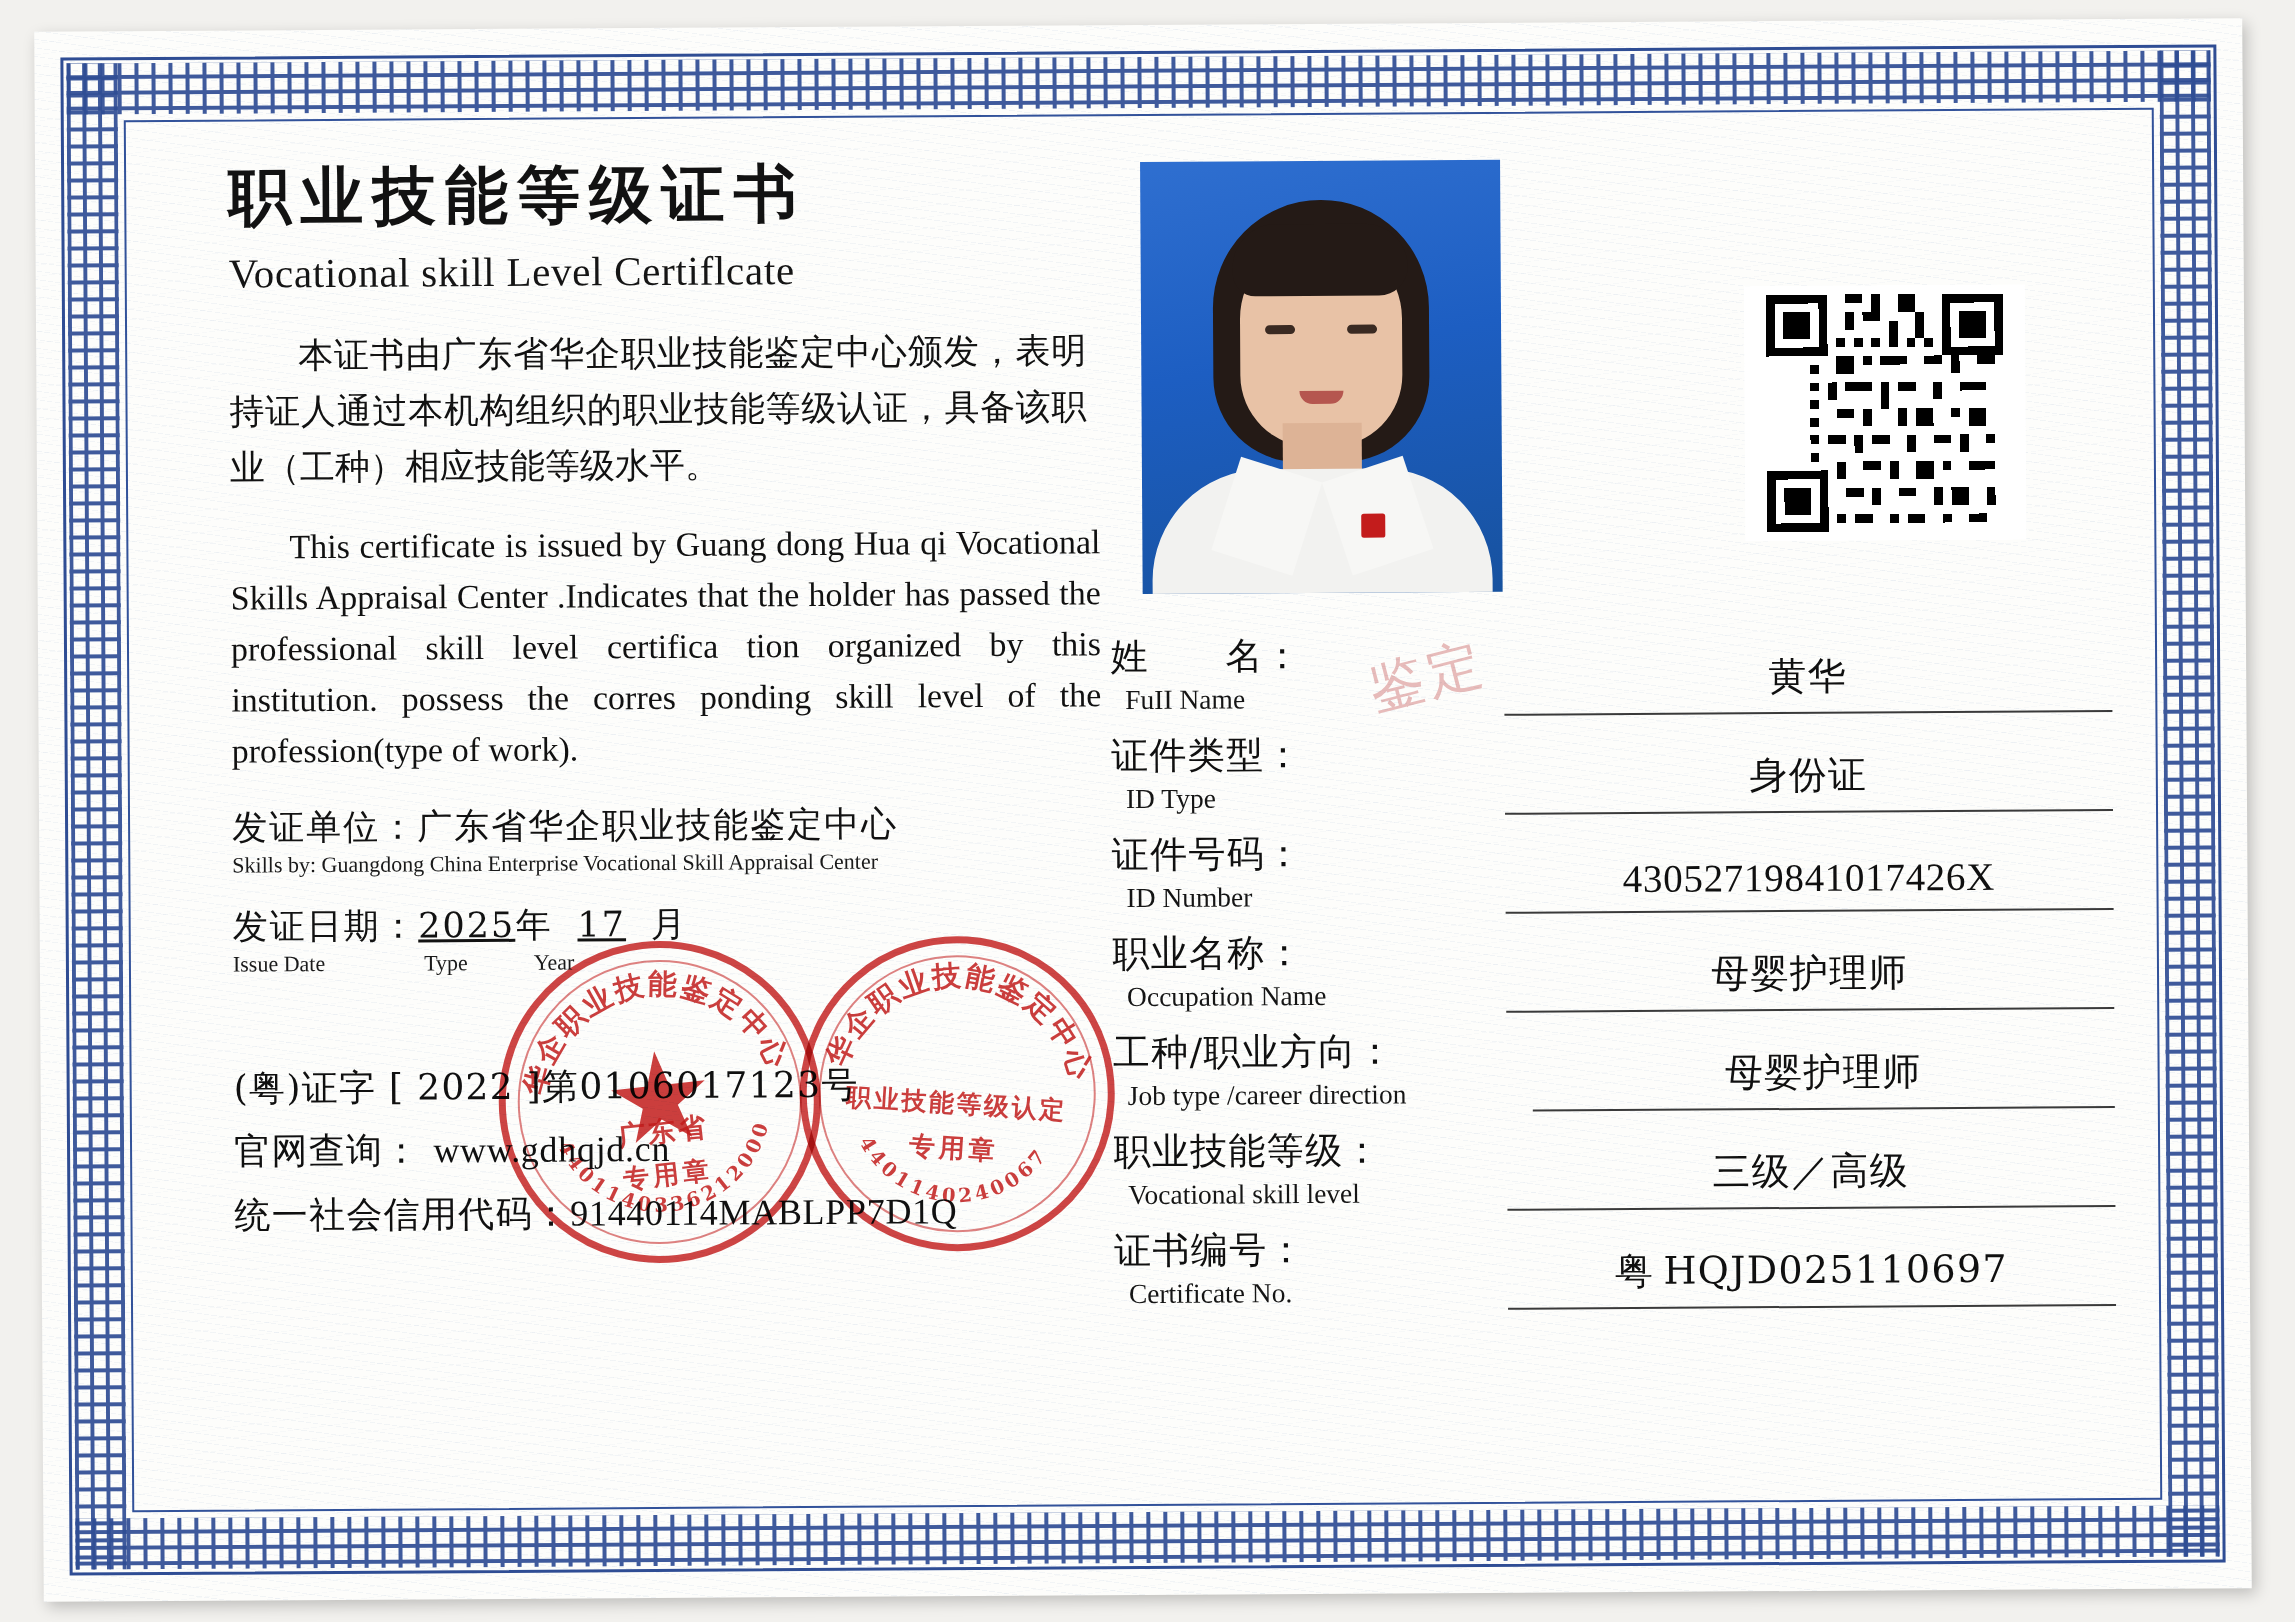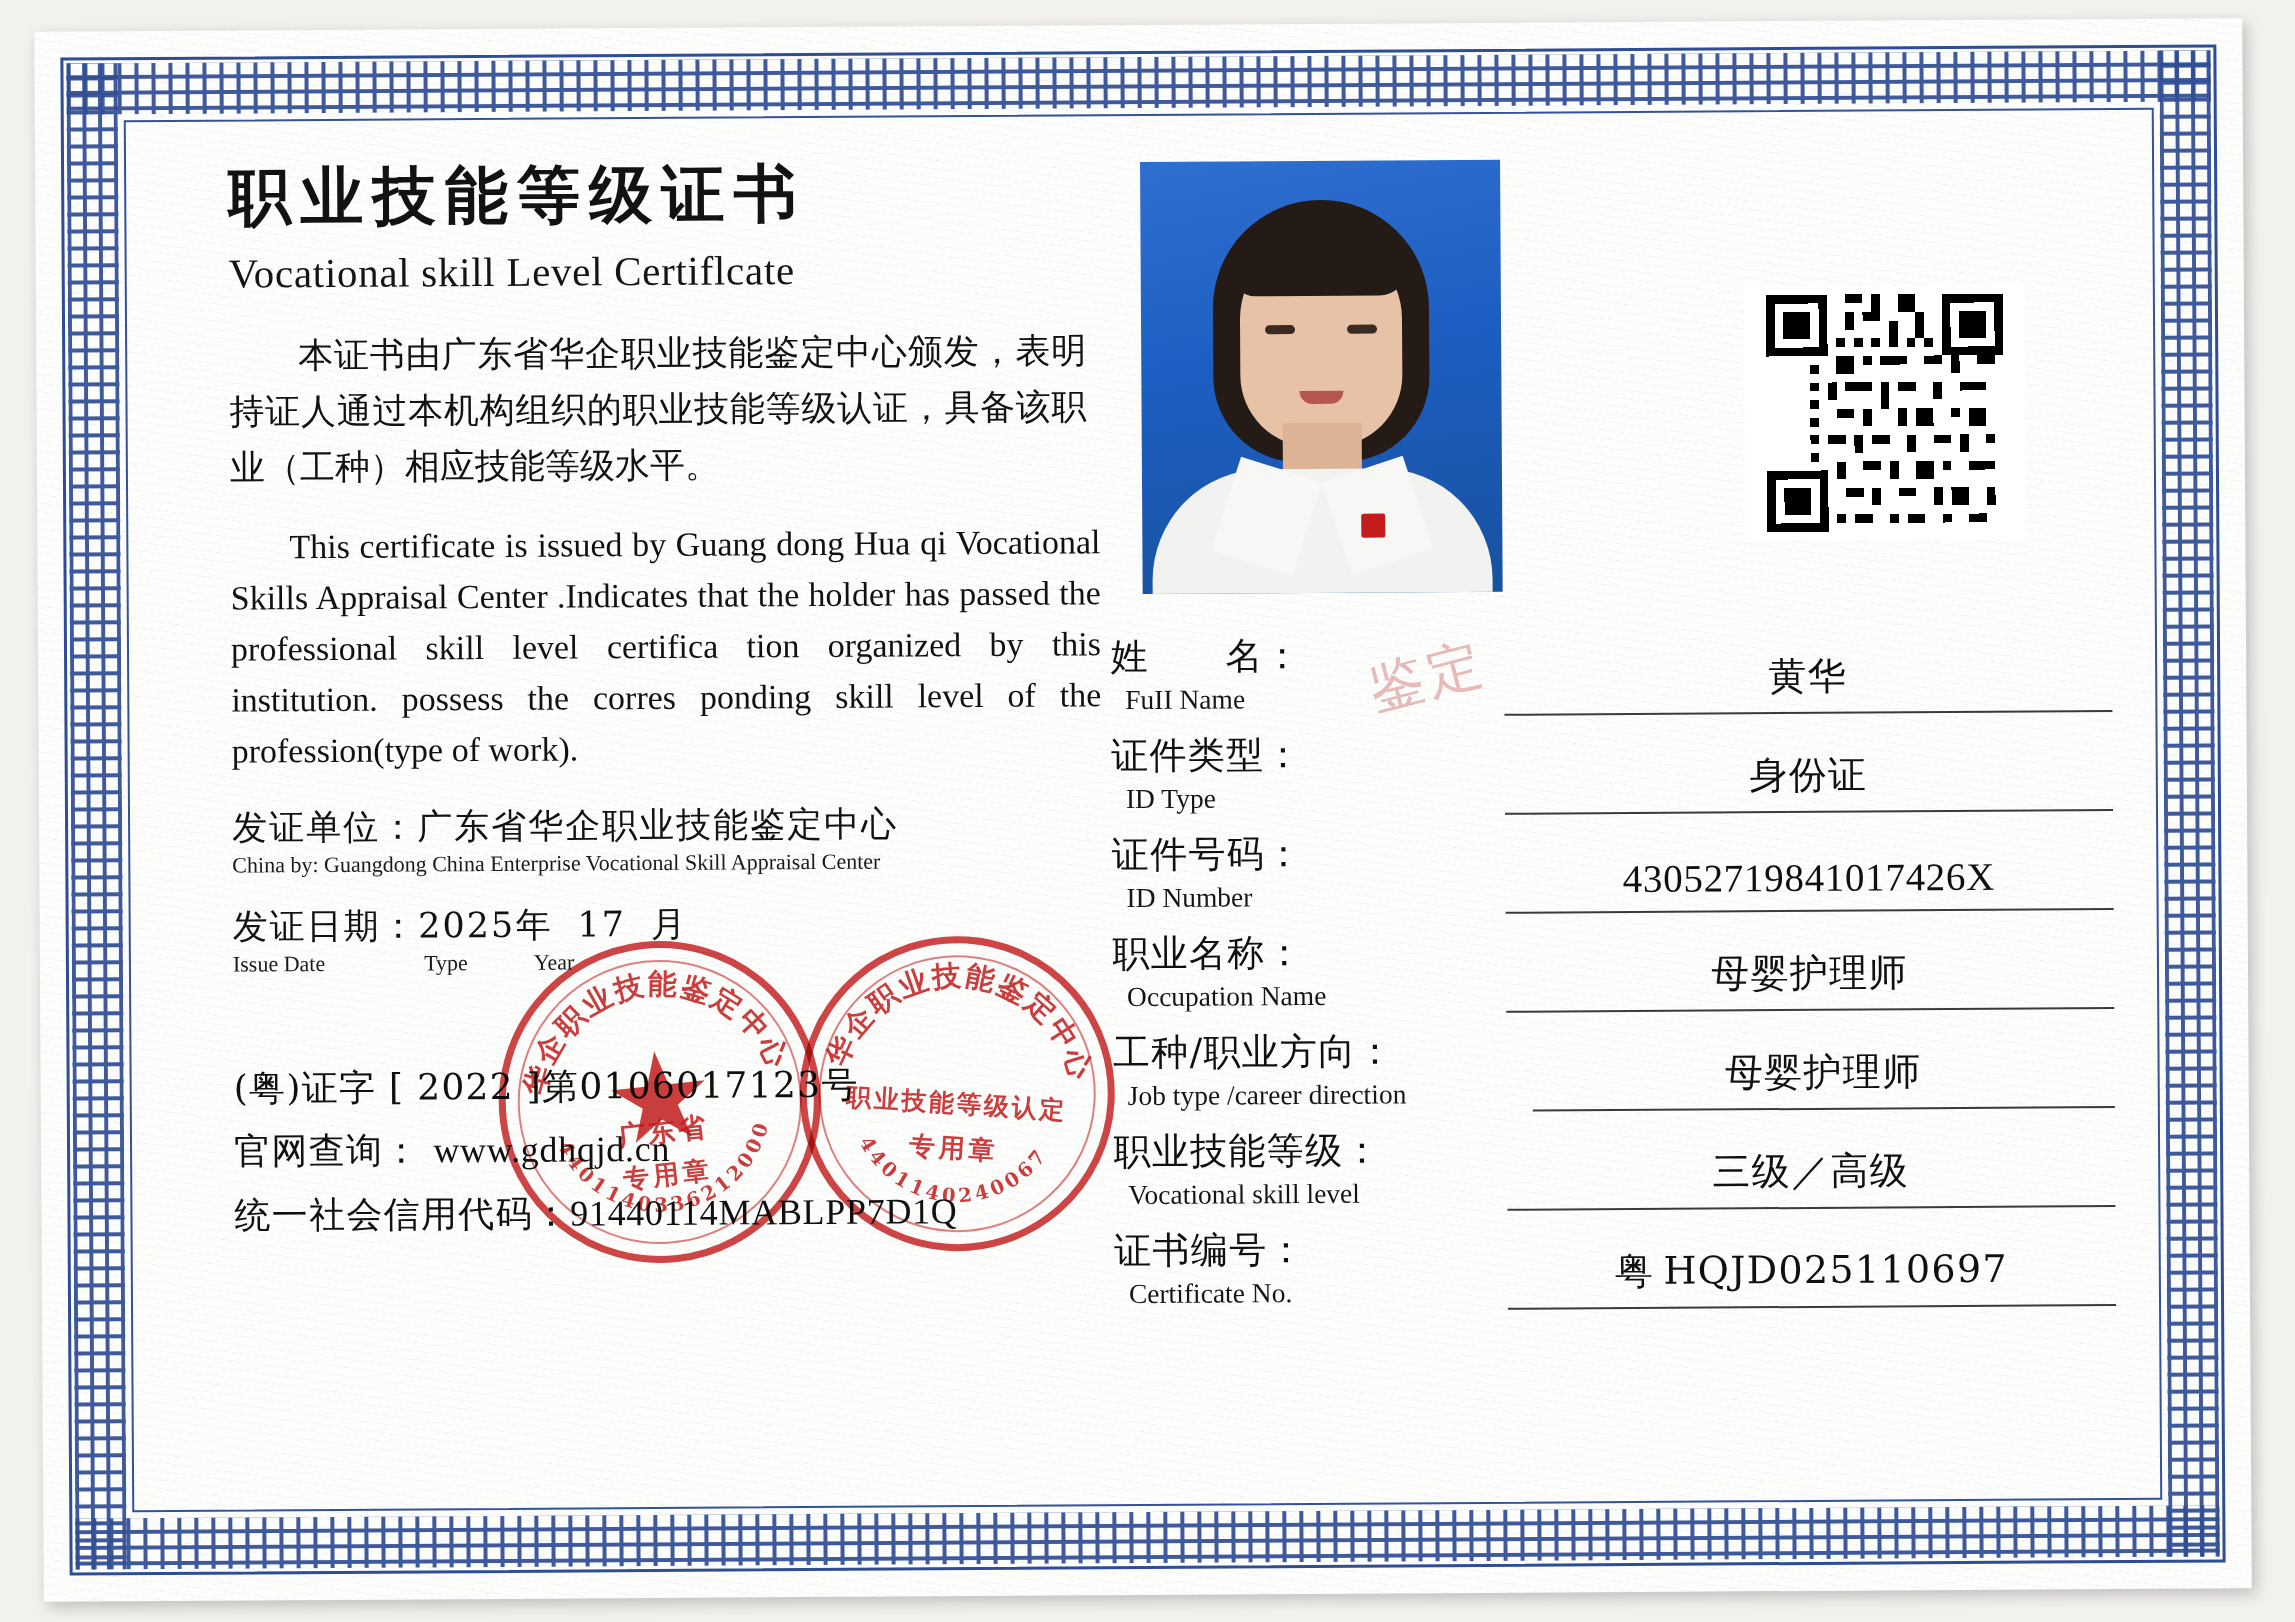--- a/index.html
+++ b/index.html
@@ -180,20 +180,21 @@
     font-size: 22px;
     color: #1a1a1a;
     margin-top: 1.3px;
     white-space: nowrap;
   }
   #date-row { margin-top: 25px; }
   #date-row .issue-cn span.val {
     display: inline-block;
     min-width: 98px;
     text-align: center;
+    text-decoration: underline;
   }
 
   #footer-block {
     margin-top: 79px;
     font-family: "DejaVu Serif", serif;
     color: #101010;
   }
   #footer-block .fline {
     font-size: 36px;
     line-height: 63px;
@@ -498,21 +499,21 @@
 
         <div id="title-cn">职业技能等级证书</div>
         <div id="title-en">Vocational skill Level  Certiflcate</div>
 
         <div id="intro-cn"><span class="indent"></span><span>本证书由广东省华企职业技能鉴定中心颁发，表明持证人通过本机构组织的职业技能等级认证，具备该职业（工种）相应技能等级水平。</span></div>
 
         <div id="intro-en"><span class="indent"></span><span>This certificate is issued by Guang dong Hua qi Vocational Skills Appraisal Center .Indicates that the holder has passed the professional skill level certifica tion organized by this institution. possess the corres ponding  skill level of the profession(type of  work).</span></div>
 
         <div class="issue-row">
           <div class="issue-cn"><span>发证单位：</span><span>广东省华企职业技能鉴定中心</span></div>
-          <div class="issue-en"><span>China by:</span>&nbsp;<span>Guangdong China Enterprise Vocational Skill Appraisal Center</span></div>
+          <div class="issue-en"><span>Skills by:</span>&nbsp;<span>Guangdong China Enterprise Vocational Skill Appraisal Center</span></div>
         </div>
 
         <div class="issue-row" id="date-row">
           <div class="issue-cn"><span>发证日期：</span><span class="val">2025</span><span>年</span><span class="val">17</span><span>月</span></div>
           <div class="issue-en"><span>Issue  Date</span>&nbsp;&nbsp;&nbsp;&nbsp;&nbsp;&nbsp;&nbsp;&nbsp;&nbsp;&nbsp;&nbsp;&nbsp;&nbsp;&nbsp;&nbsp;&nbsp;&nbsp;&nbsp;<span>Type</span>&nbsp;&nbsp;&nbsp;&nbsp;&nbsp;&nbsp;&nbsp;&nbsp;&nbsp;&nbsp;&nbsp;&nbsp;<span>Year</span></div>
         </div>
 
         <div id="footer-block">
           <div class="fline">(粤)证字 [ 2022 ]第0106017123号</div>
           <div class="fline"><span>官网查询：</span>&nbsp;<span class="en">www.gdhqjd.cn</span></div>

